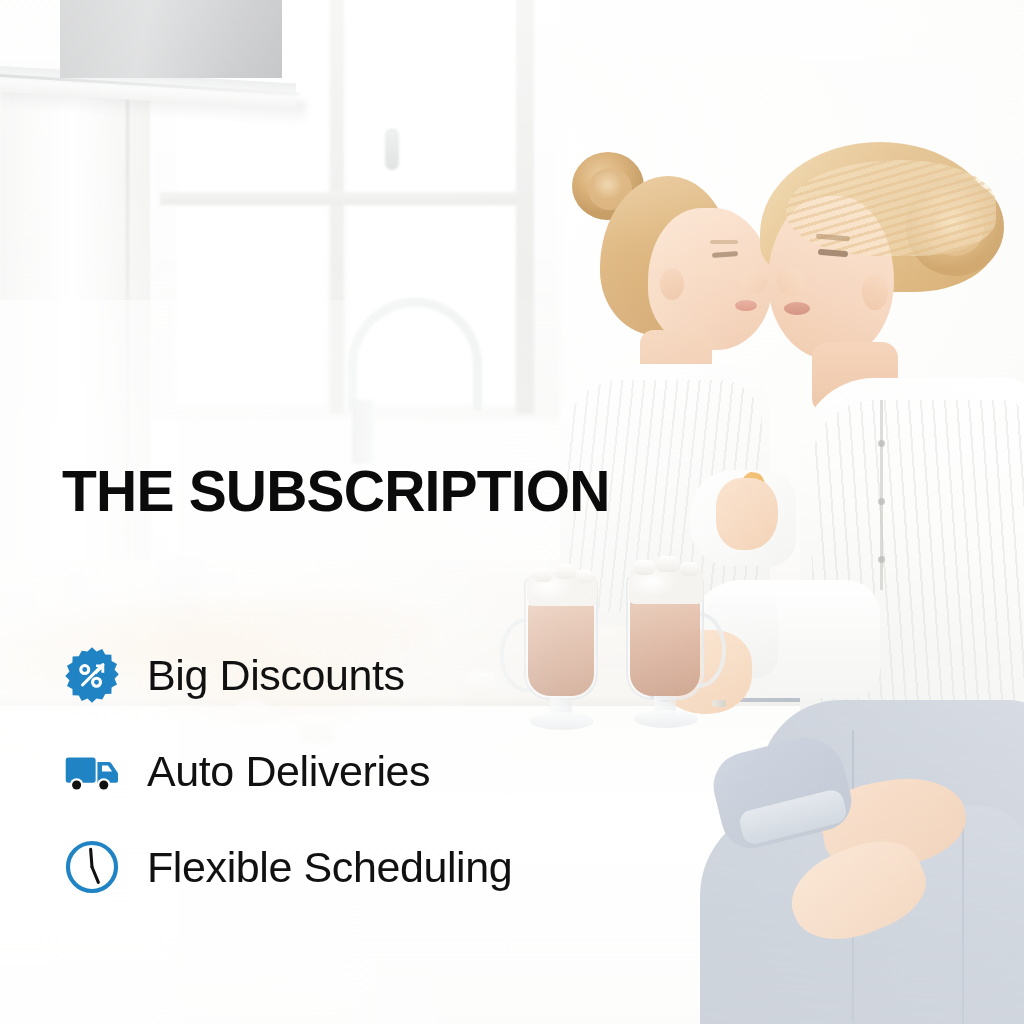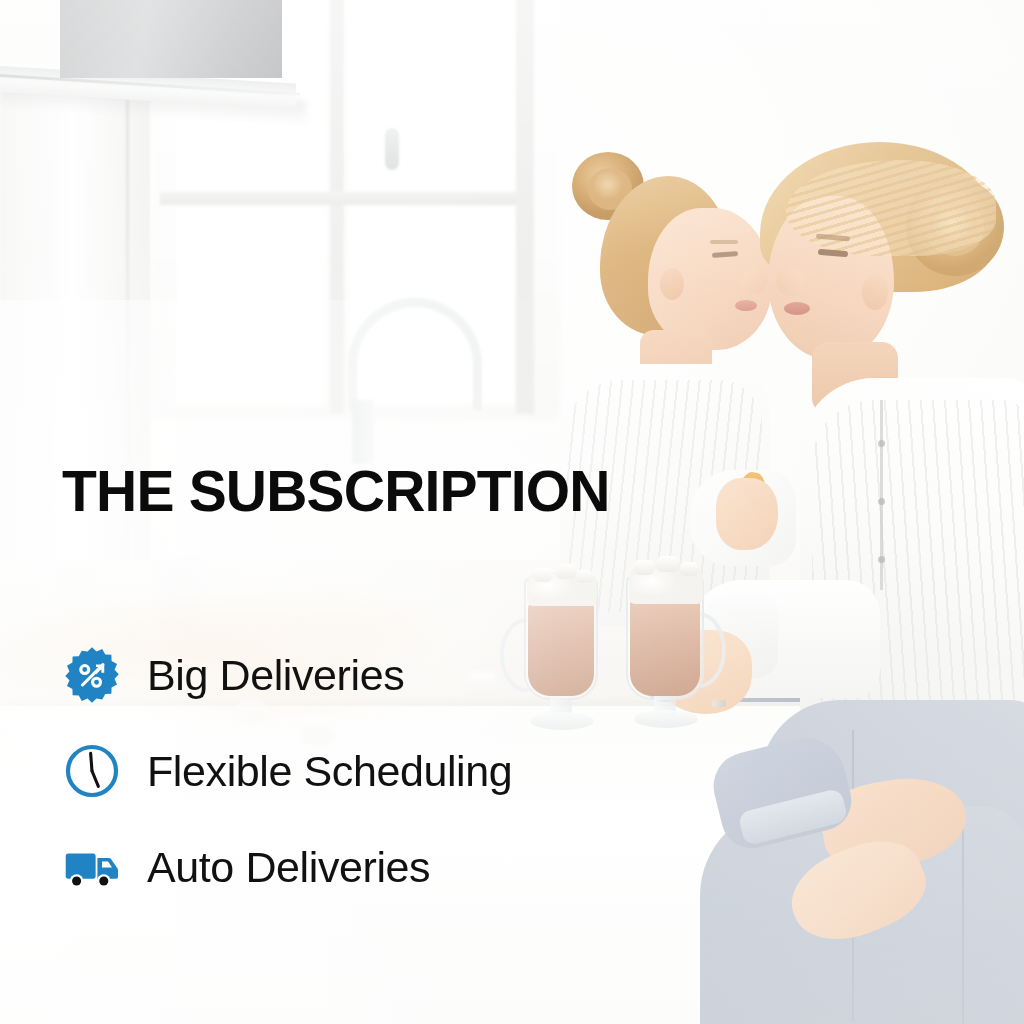--- a/index.html
+++ b/index.html
@@ -580,46 +580,46 @@
           <svg width="58" height="58" viewBox="0 0 64 64" aria-hidden="true">
             <path fill="#2084c4" d="M32 1.5 37 6l6.3-2.6 3.3 6 6.8.3.2 6.8 6 3.4-2.7 6.3 4.6 5-4.6 5 2.7 6.3-6 3.4-.2 6.8-6.8.3-3.3 6L37 58l-5 4.5-5-4.5-6.3 2.6-3.3-6-6.8-.3-.2-6.8-6-3.4 2.7-6.3L2.5 33l4.6-5-2.7-6.3 6-3.4.2-6.8 6.8-.3 3.3-6L27 6z"></path>
             <g fill="none" stroke="#ffffff" stroke-width="3.4" stroke-linecap="round">
               <circle cx="24" cy="26" r="4.4"></circle>
               <circle cx="37" cy="40" r="4.4"></circle>
               <line x1="21.5" y1="43" x2="44" y2="20.5"></line>
             </g>
             <path fill="#ffffff" d="M36.5 20.5h9v9l-3.1-.1-.1-3.8-5.7 5.6-2.3-2.3 5.6-5.6-3.5-.1z"></path>
           </svg>
         </span>
-        <span class="feature-label">Big Deliveries</span>
-      </div>
-
-      <div class="feature-row">
-        <span class="feature-icon">
-          <svg width="58" height="58" viewBox="0 0 64 64" aria-hidden="true">
-            <circle cx="32" cy="32" r="26.5" fill="none" stroke="#2084c4" stroke-width="4.6"></circle>
-            <g stroke="#111111" stroke-width="3.4" stroke-linecap="round" fill="none">
-              <line x1="32" y1="32" x2="30.5" y2="12.5"></line>
-              <line x1="32" y1="32" x2="39" y2="49"></line>
-            </g>
-          </svg>
-        </span>
-        <span class="feature-label">Flexible Scheduling</span>
+        <span class="feature-label">Big Discounts</span>
       </div>
 
       <div class="feature-row">
         <span class="feature-icon">
           <svg width="58" height="58" viewBox="0 0 64 64" aria-hidden="true">
             <rect x="3" y="17" width="33" height="28" rx="3" fill="#2084c4"></rect>
             <path fill="#2084c4" d="M38 22h12.5c1 0 1.9.5 2.5 1.3L60 33.4c.4.6.7 1.3.7 2.1V43a2 2 0 0 1-2 2H38z"></path>
             <path fill="#ffffff" d="M43 26h6.6l4.6 6.6H43z"></path>
             <circle cx="15" cy="47.5" r="7.5" fill="#ffffff"></circle>
             <circle cx="15" cy="47.5" r="5" fill="#111111"></circle>
             <circle cx="45" cy="47.5" r="7.5" fill="#ffffff"></circle>
             <circle cx="45" cy="47.5" r="5" fill="#111111"></circle>
           </svg>
         </span>
         <span class="feature-label">Auto Deliveries</span>
       </div>
 
+      <div class="feature-row">
+        <span class="feature-icon">
+          <svg width="58" height="58" viewBox="0 0 64 64" aria-hidden="true">
+            <circle cx="32" cy="32" r="26.5" fill="none" stroke="#2084c4" stroke-width="4.6"></circle>
+            <g stroke="#111111" stroke-width="3.4" stroke-linecap="round" fill="none">
+              <line x1="32" y1="32" x2="30.5" y2="12.5"></line>
+              <line x1="32" y1="32" x2="39" y2="49"></line>
+            </g>
+          </svg>
+        </span>
+        <span class="feature-label">Flexible Scheduling</span>
+      </div>
+
     </div>
   </div>
 </div>
 
 </body></html>

